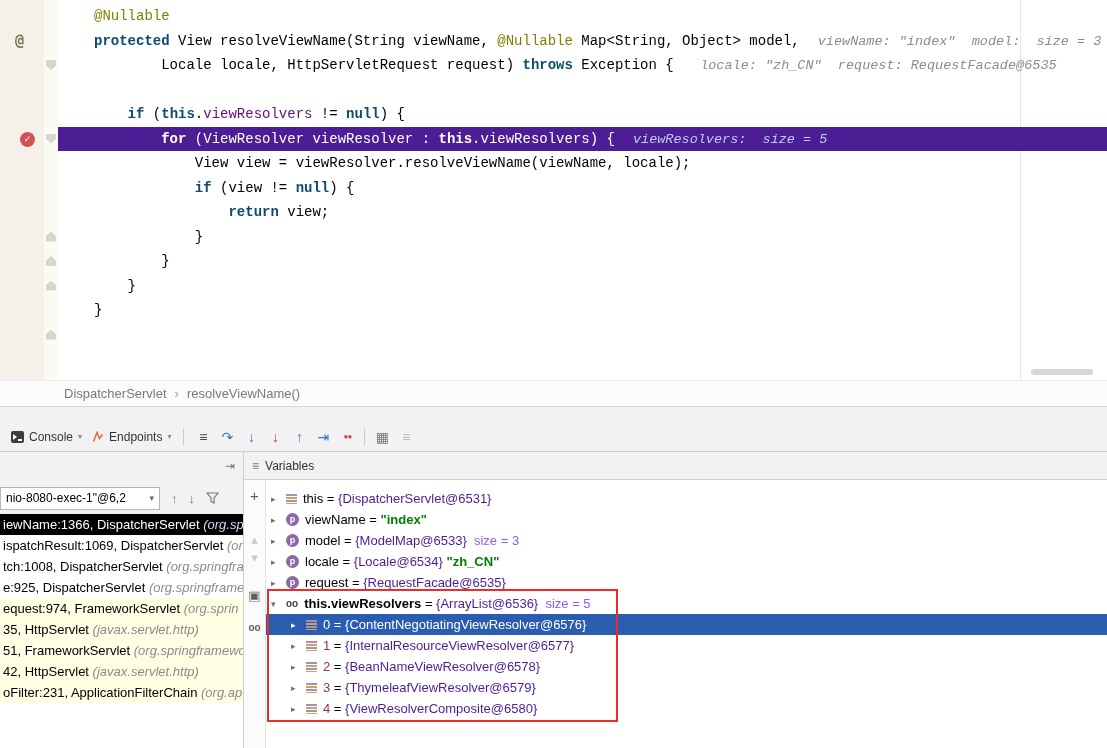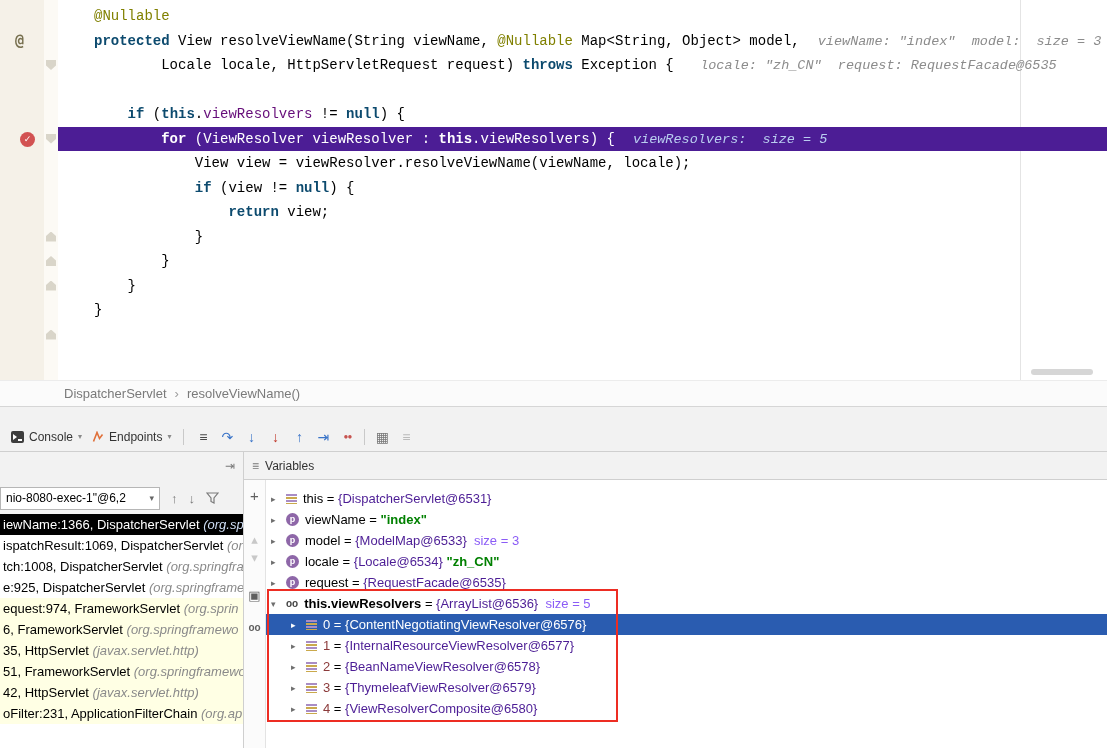--- a/index.html
+++ b/index.html
@@ -189,21 +189,20 @@
             <path d="M1 1 H12 L8 6 V11 L5 9.5 V6 Z" fill="none" stroke="#7a7a7a" stroke-width="1.2"></path>
           </svg>
       </span>
     </div>
     <div class="frames-list" id="frames-list">
         <div class="frame selected"><span class="fmain">iewName:1366, DispatcherServlet </span><span class="fpkg">(org.sp</span></div>
         <div class="frame"><span class="fmain">ispatchResult:1069, DispatcherServlet </span><span class="fpkg">(or</span></div>
         <div class="frame"><span class="fmain">tch:1008, DispatcherServlet </span><span class="fpkg">(org.springfra</span></div>
         <div class="frame"><span class="fmain">e:925, DispatcherServlet </span><span class="fpkg">(org.springframe</span></div>
         <div class="frame lib"><span class="fmain">equest:974, FrameworkServlet </span><span class="fpkg">(org.sprin</span></div>
-        <div class="frame lib"><span class="fmain">6, FrameworkServlet </span><span class="fpkg">(org.springframewo</span></div>
         <div class="frame lib"><span class="fmain">35, HttpServlet </span><span class="fpkg">(javax.servlet.http)</span></div>
         <div class="frame lib"><span class="fmain">51, FrameworkServlet </span><span class="fpkg">(org.springframewo</span></div>
         <div class="frame lib"><span class="fmain">42, HttpServlet </span><span class="fpkg">(javax.servlet.http)</span></div>
         <div class="frame lib"><span class="fmain">oFilter:231, ApplicationFilterChain </span><span class="fpkg">(org.ap</span></div>
       </div>
   </div>
 
   <div class="vars-panel">
     <div class="vars-header">
       <span class="vh-icon">≡</span>

